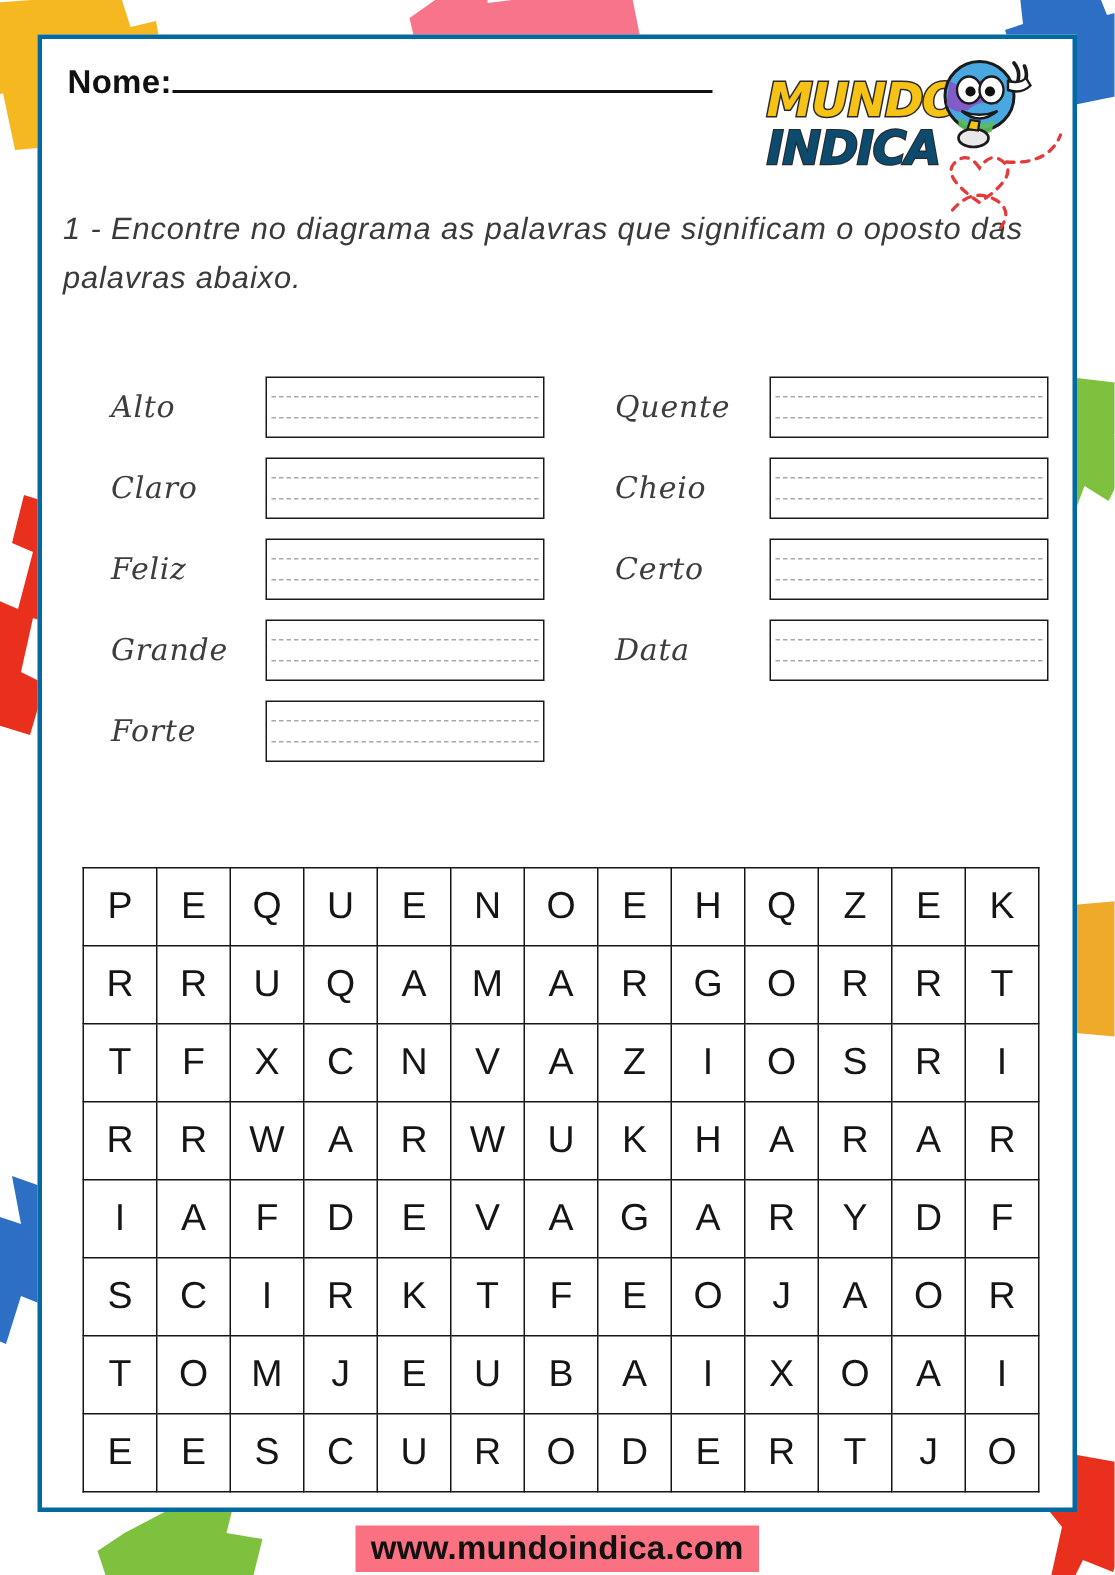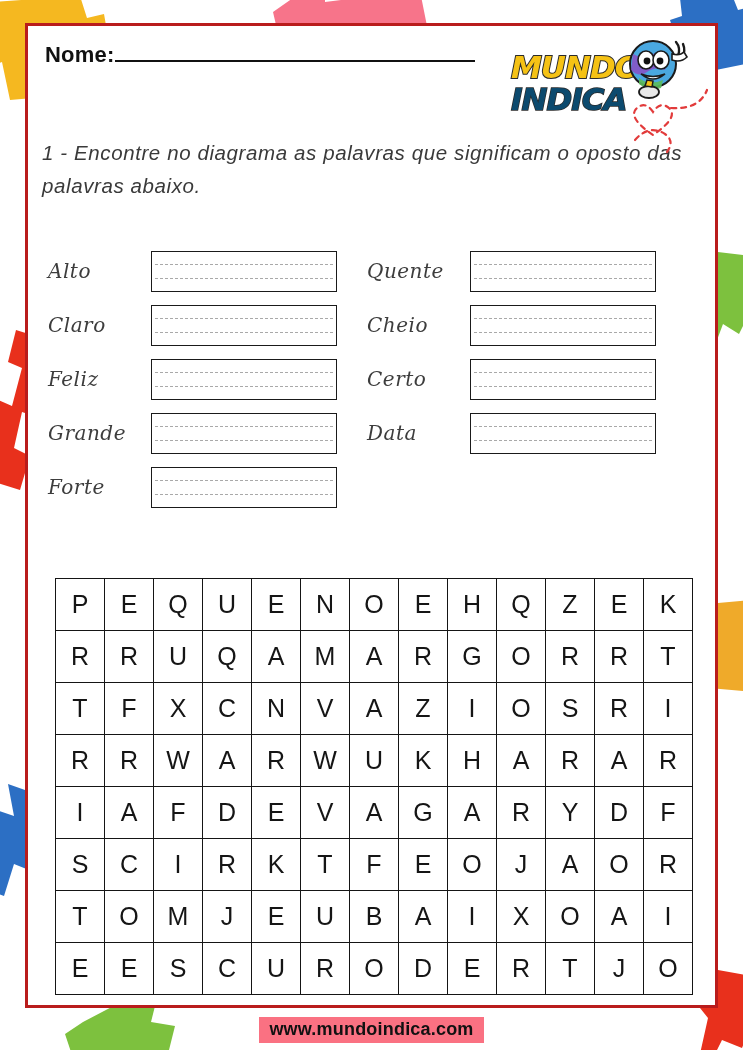--- a/index.html
+++ b/index.html
@@ -29,21 +29,21 @@
   }
 
   
   #sheet {
     position: absolute;
     left: 25px;
     top: 23px;
     width: 693px;
     height: 985px;
     background: #ffffff;
-    border: 3px solid #b91c1c;
+    border: 3px solid #0369a1;
     z-index: 2;
   }
 
   
   #header-block { position: absolute; left: 17px; top: 16px; width: 660px; }
 
   .field-row {
     display: flex;
     align-items: baseline;
     font-size: 22px;
@@ -99,25 +99,25 @@
     font-style: italic;
     font-size: 20.5px;
     line-height: 33px;
     color: #3a3a3a;
     letter-spacing: .6px;
   }
 
   
   #word-area {
     position: absolute;
-    left: 20px;
+    left: 46px;
     top: 218px;
     width: 625px;
     display: flex;
-    gap: 30px;
+    gap: 47px;
   }
   .word-col { width: 289px; }
 
   .word-row {
     display: flex;
     align-items: center;
     height: 54px;
   }
   .word-label {
     width: 103px;
@@ -169,21 +169,21 @@
   #footer {
     position: absolute;
     left: 0;
     top: 1017px;
     width: 743px;
     text-align: center;
     z-index: 5;
   }
   #footer-url {
     display: inline-block;
-    font-size: 18px;
+    font-size: 22px;
     font-weight: bold;
     color: #111111;
     background: #FA7182;
     padding: 2px 10px 3px 10px;
     letter-spacing: .2px;
   }
 </style>
 </head>
 <body>
 

